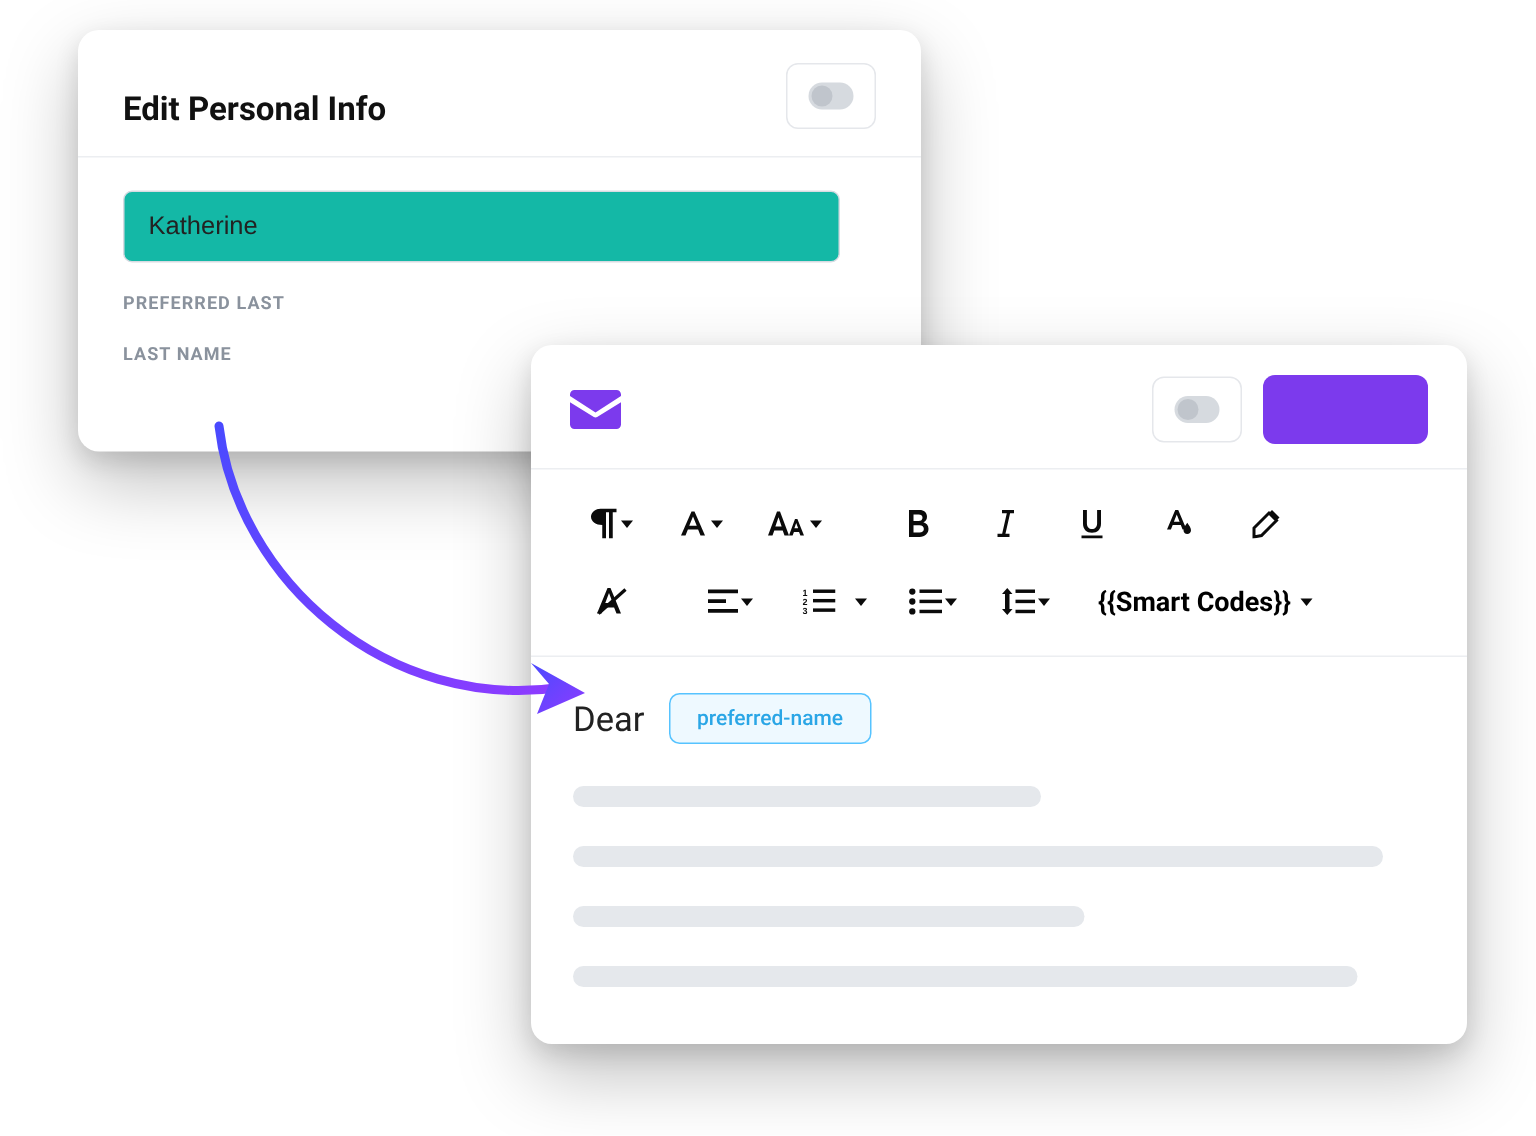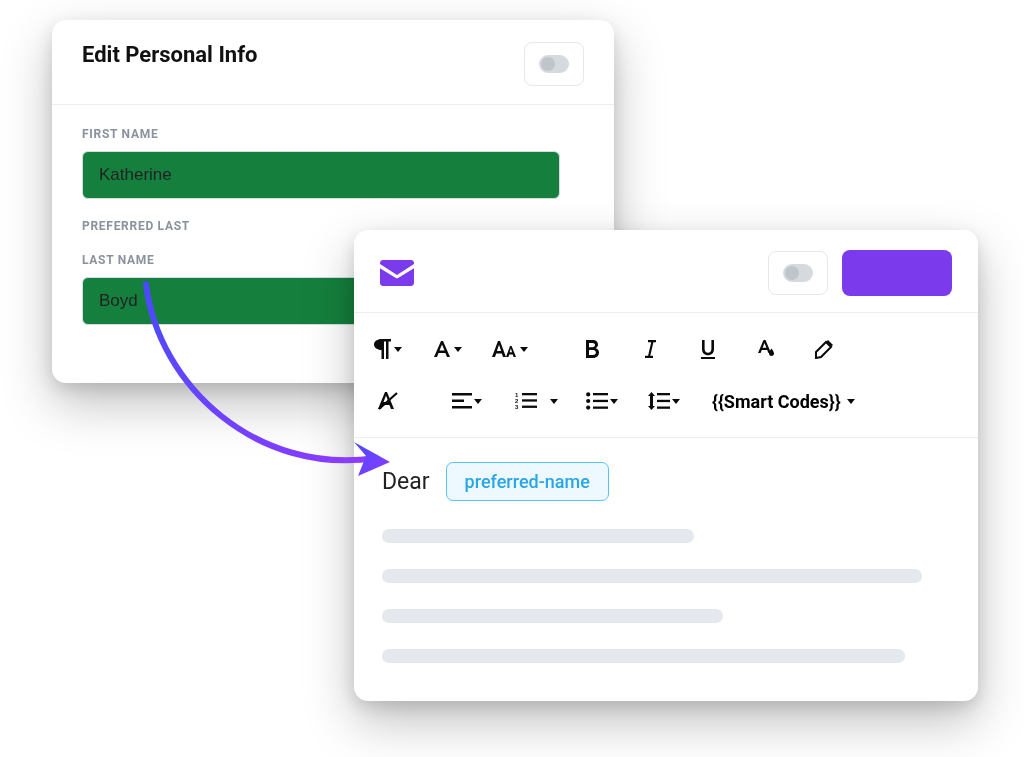--- a/index.html
+++ b/index.html
@@ -22,21 +22,21 @@
 
   
   .card-a {
     left: 52px;
     top: 20px;
     width: 562px;
     padding-bottom: 38px;
   }
   .card-a-header {
     display: flex;
-    align-items: flex-start;
+    align-items: flex-end;
     justify-content: space-between;
     padding: 22px 30px 18px 30px;
     border-bottom: 1px solid #eceef1;
   }
   .card-a-title {
     font-size: 22px;
     font-weight: 700;
     color: #111;
   }
   .toggle {
@@ -78,21 +78,21 @@
     margin-bottom: 10px;
     display: block;
   }
   .text-input {
     width: 100%;
     font-size: 17px;
     color: #222;
     padding: 13px 16px;
     border: 1px solid #d7dbe2;
     border-radius: 6px;
-    background: #15803d;
+    background: #14b8a6;
     outline: none;
   }
   .text-input.fixed-w { width: 478px; max-width: 100%; }
   .text-input.focused {
     border: 2px solid #c7a8ff;
     padding: 12px 15px;
     box-shadow: 0 0 0 4px rgba(130,73,255,0.12);
   }
   .last-name-wrap { width: 300px; }
 
@@ -118,21 +118,21 @@
     height: 46px;
     background: #7c3aed;
     border: none;
     border-radius: 8px;
     margin-left: 14px;
     cursor: pointer;
   }
   .hr { height: 1px; background: #eceef1; }
 
   .toolbar {
-    padding: 10px 14px;
+    padding: 10px 34px;
   }
   .toolbar-row {
     display: flex;
     align-items: center;
     flex-wrap: nowrap;
     gap: 0;
     padding: 6px 0;
   }
   .tbtn {
     height: 40px;
@@ -176,21 +176,21 @@
     color: #222;
   }
   .chip {
     display: inline-flex;
     align-items: center;
     padding: 8px 18px;
     border: 1.5px solid #56c3ff;
     border-radius: 7px;
     background: #eef9ff;
     color: #2aa6e6;
-    font-size: 18px;
+    font-size: 14px;
     font-weight: 500;
   }
   .skeleton { background: #e5e8ec; border-radius: 999px; height: 14px; margin-bottom: 26px; }
   .sk1 { width: 55%; }
   .sk2 { width: 95%; }
   .sk3 { width: 60%; }
   .sk4 { width: 92%; margin-bottom: 8px; }
 
   
   .arrow-svg {
@@ -223,31 +223,29 @@
     <div class="card-a-title">Edit Personal Info</div>
     <div class="toggle">
       <div class="track">
         <div class="knob"></div>
       </div>
     </div>
   </div>
   <div class="card-a-body">
 
     <div class="field">
-      <span class="field-label">FIRST NAME</span>
       <input class="text-input fixed-w" type="text" value="Katherine" style="">
     </div>
 
     <div class="field">
       <span class="field-label">PREFERRED LAST</span>
     </div>
 
     <div class="field last-name-wrap">
       <span class="field-label">LAST NAME</span>
-      <input class="text-input" type="text" value="Boyd" style="">
     </div>
 
   </div>
 </div>
 
 <svg class="arrow-svg" viewBox="0 0 290 206">
   <defs>
     <linearGradient id="arrowGrad" x1="0%" y1="0%" x2="100%" y2="100%">
       <stop offset="0%" stop-color="#4a4aff"></stop>
       <stop offset="100%" stop-color="#8e3bff"></stop>

